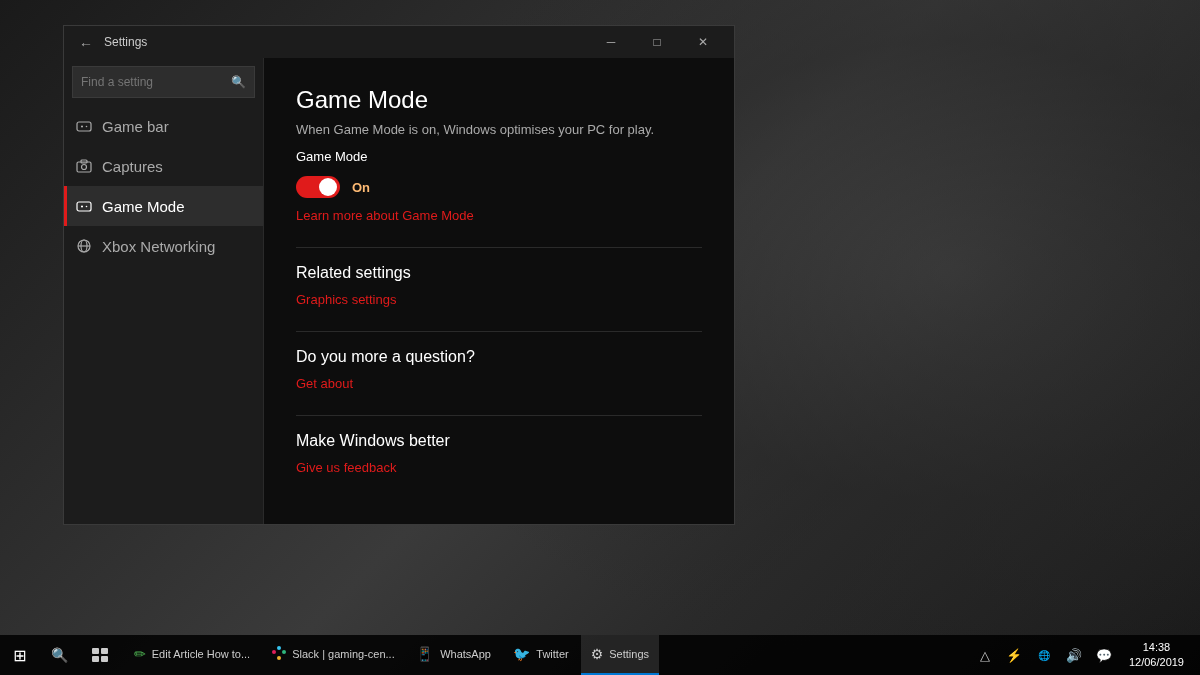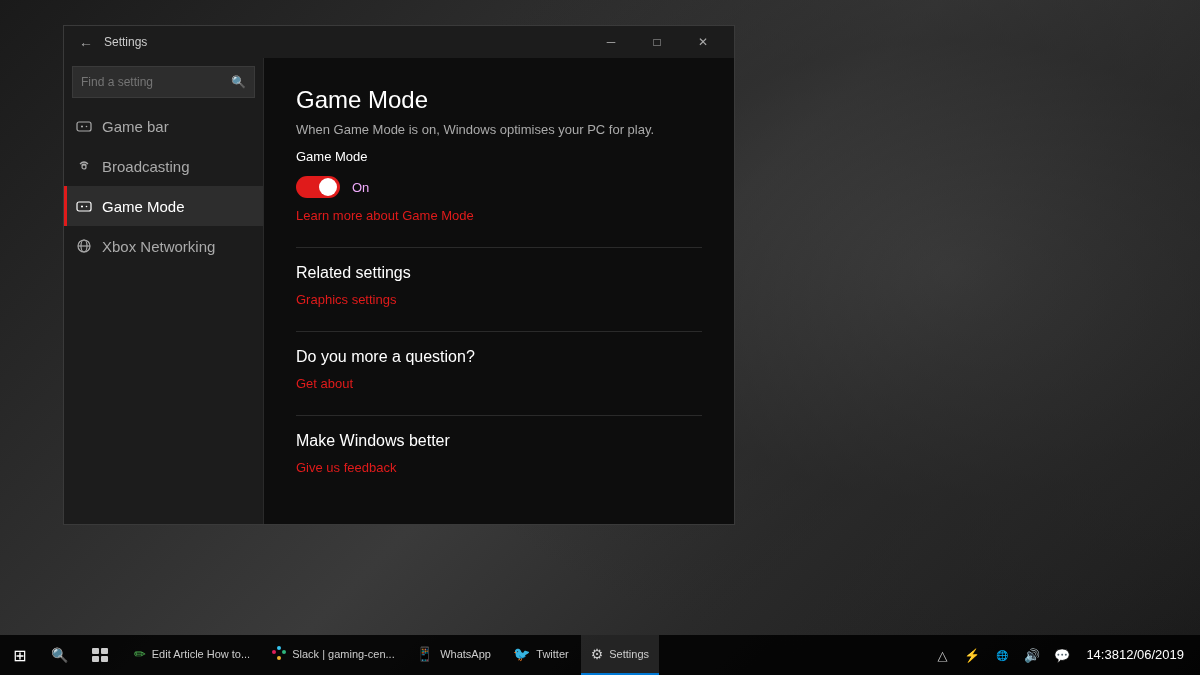--- a/index.html
+++ b/index.html
@@ -216,22 +216,23 @@
       height: 18px;
       background: #fff;
       border-radius: 50%;
       position: absolute;
       top: 2px;
       right: 3px;
       transition: right 0.2s;
     }
 
     .toggle-label {
-      color: #f0abfc;
+      color: #fdba74;
       font-size: 13px;
+      font-weight: bold;
     }
 
     .link-red {
       color: #e01b1b;
       font-size: 13px;
       cursor: pointer;
       margin-bottom: 24px;
       display: inline-block;
     }
 
@@ -341,26 +342,26 @@
       display: flex;
       align-items: center;
       justify-content: center;
       color: #ccc;
       font-size: 13px;
       cursor: pointer;
     }
 
     .taskbar-clock {
       display: flex;
-      flex-direction: row;
+      flex-direction: column;
       align-items: center;
       justify-content: center;
       padding: 0 8px;
       color: #fff;
-      font-size: 13px;
+      font-size: 11px;
       line-height: 1.4;
       cursor: pointer;
     }
   </style>
 </head>
 <body>
 
 <div class="desktop-bg"></div>
 
 <div class="settings-window">
@@ -390,31 +391,31 @@
           <svg width="16" height="16" viewBox="0 0 16 16" fill="none">
             <rect x="1" y="4" width="14" height="9" rx="2" stroke="#aaa" stroke-width="1.2" fill="none"></rect>
             <line x1="5" y1="8.5" x2="7" y2="8.5" stroke="#aaa" stroke-width="1.2"></line>
             <line x1="6" y1="7.5" x2="6" y2="9.5" stroke="#aaa" stroke-width="1.2"></line>
             <circle cx="10.5" cy="8.5" r="0.8" fill="#aaa"></circle>
           </svg>
         </span>
         <span>Game bar</span>
       </div>
 
-
       <div class="sidebar-item">
         <span class="sidebar-icon">
           <svg width="16" height="16" viewBox="0 0 16 16" fill="none">
-            <circle cx="8" cy="9" r="2" stroke="#aaa" stroke-width="1.2" fill="none"></circle>
-            <path d="M4 6 Q8 2 12 6" stroke="#aaa" stroke-width="1.2" fill="none"></path>
-            <path d="M5.5 7.5 Q8 5 10.5 7.5" stroke="#aaa" stroke-width="1.2" fill="none"></path>
+            <rect x="1" y="4" width="14" height="10" rx="1.5" stroke="#aaa" stroke-width="1.2" fill="none"></rect>
+            <circle cx="8" cy="9" r="2.5" stroke="#aaa" stroke-width="1.2" fill="none"></circle>
+            <rect x="5" y="2" width="6" height="3" rx="1" stroke="#aaa" stroke-width="1.2" fill="none"></rect>
           </svg>
         </span>
-        <span>Broadcasting</span>
+        <span>Captures</span>
       </div>
+
 
       <div class="sidebar-item active">
         <span class="sidebar-icon">
           <svg width="16" height="16" viewBox="0 0 16 16" fill="none">
             <rect x="1" y="4" width="14" height="9" rx="2" stroke="#fff" stroke-width="1.2" fill="none"></rect>
             <line x1="5" y1="8.5" x2="7" y2="8.5" stroke="#fff" stroke-width="1.2"></line>
             <line x1="6" y1="7.5" x2="6" y2="9.5" stroke="#fff" stroke-width="1.2"></line>
             <circle cx="10.5" cy="8.5" r="0.8" fill="#fff"></circle>
           </svg>
         </span>

